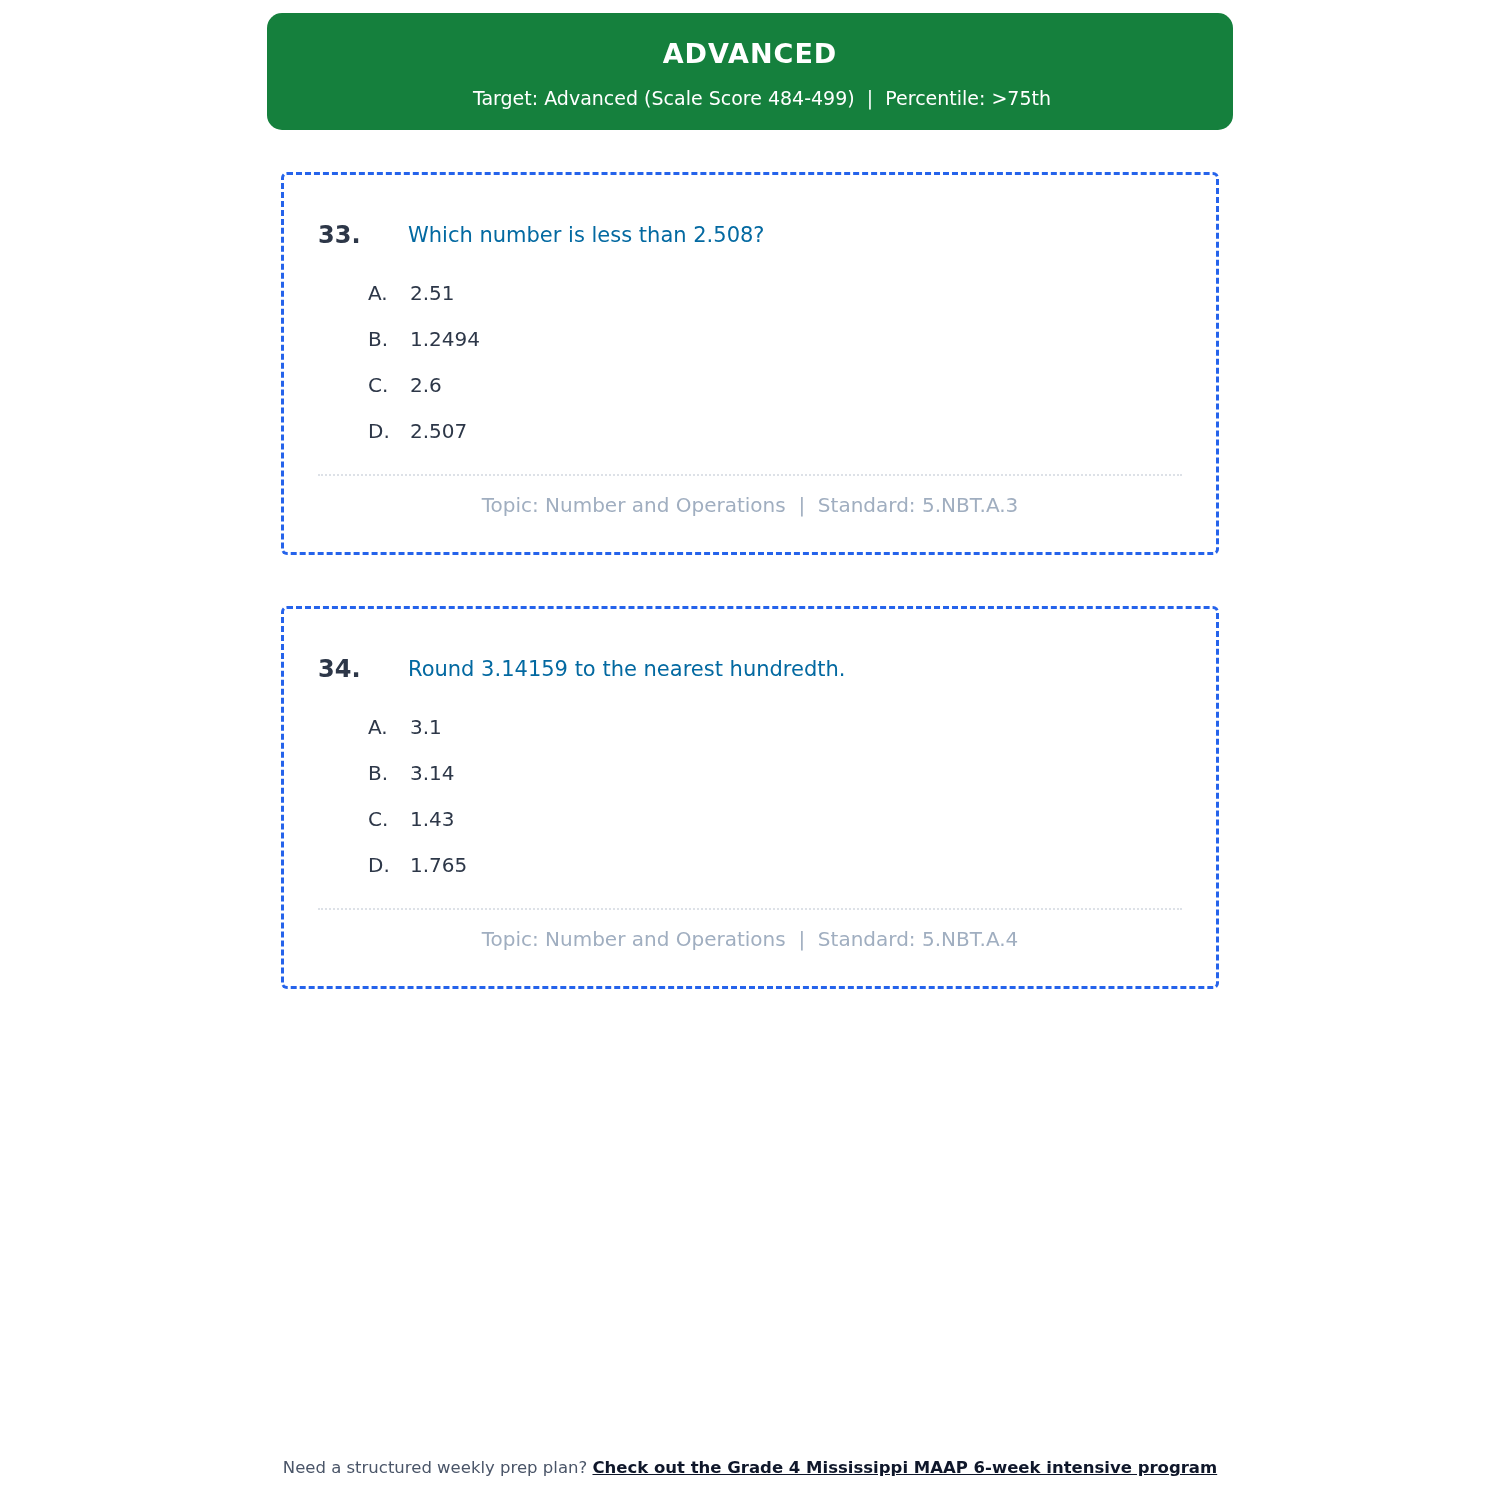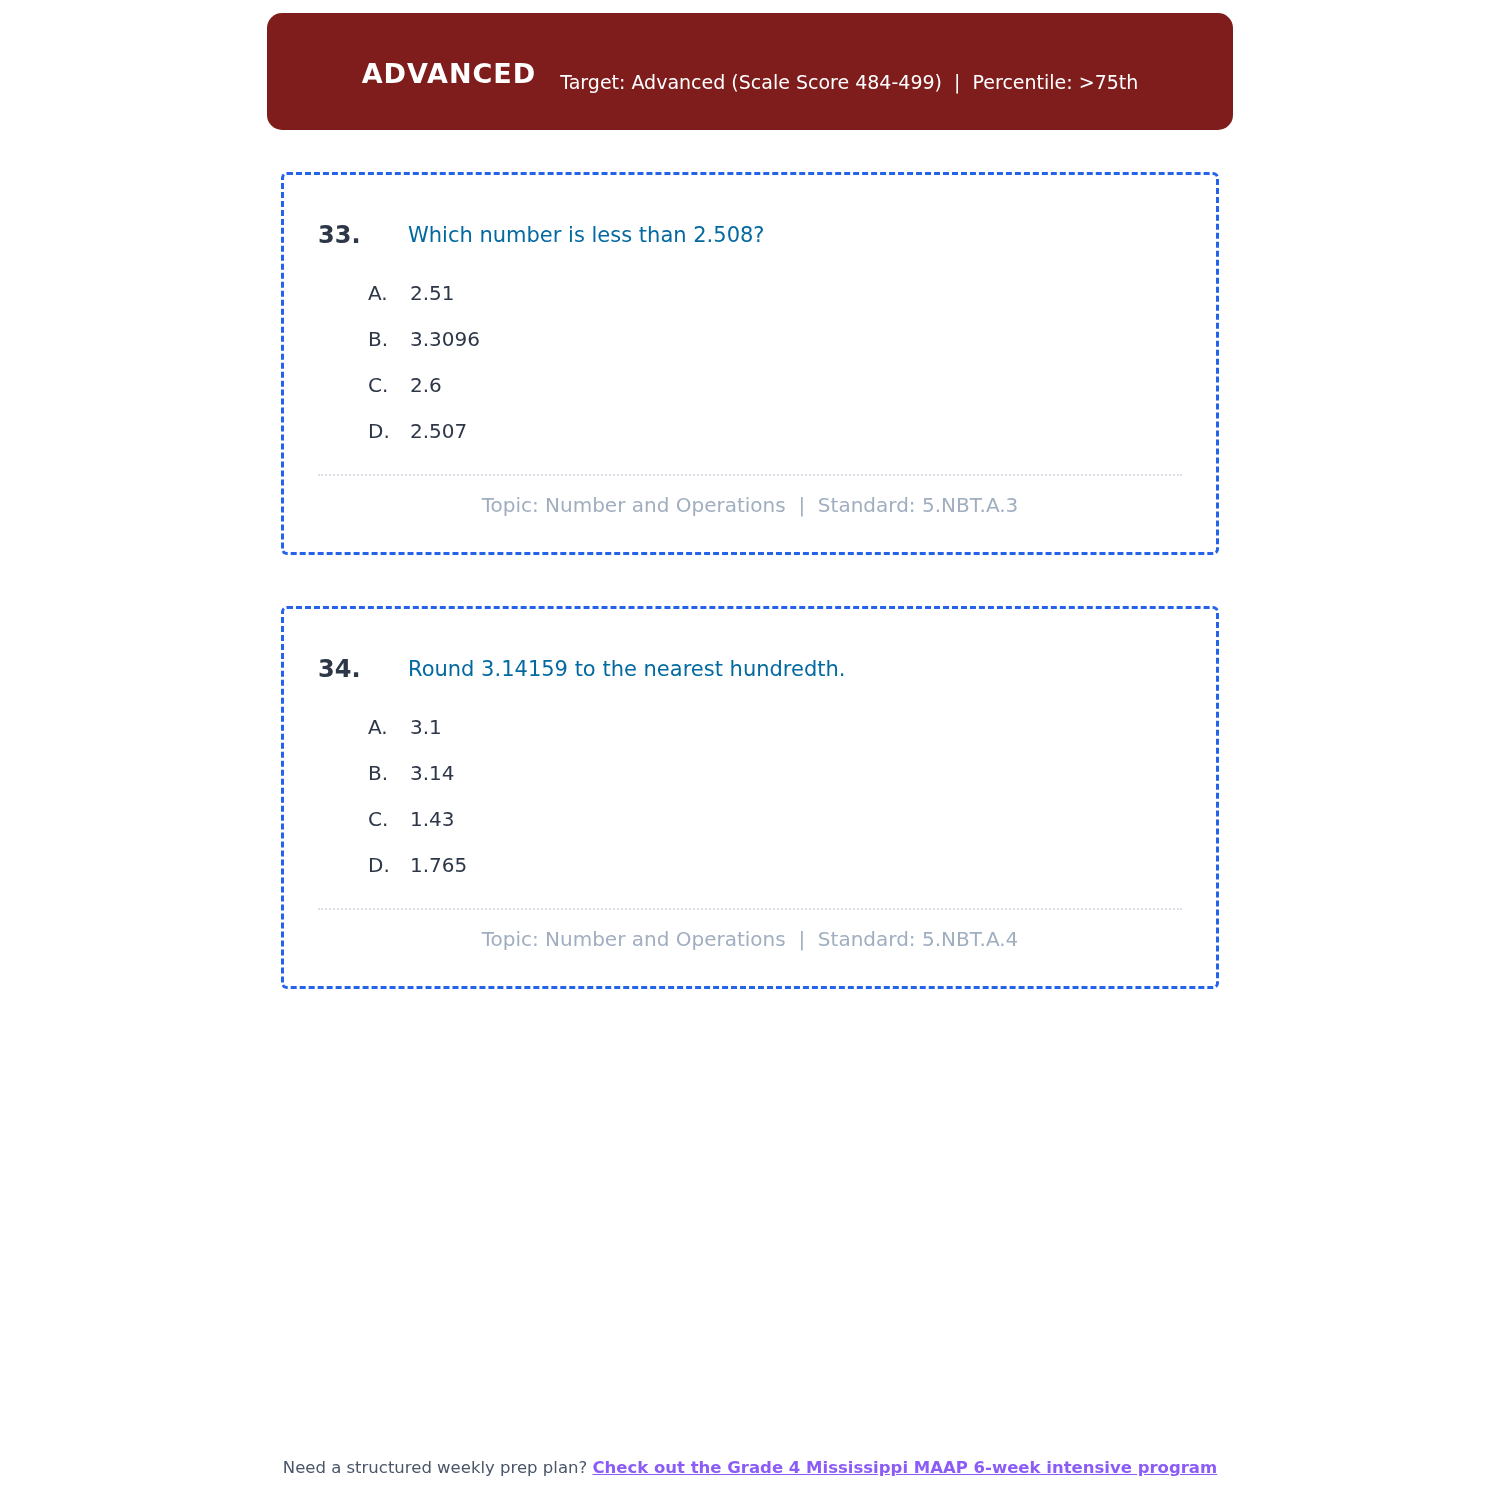--- a/index.html
+++ b/index.html
@@ -12,24 +12,24 @@
     font-family: "DejaVu Sans", "Liberation Sans", sans-serif;
     color: #2d3748;
     overflow: hidden;
   }
 
   
   .banner {
     width: 966px;
     height: 117px;
     margin: 13px auto 0 auto;
-    background: #7f1d1d;
+    background: #15803d;
     border-radius: 15px;
     display: flex;
-    flex-direction: row;
+    flex-direction: column;
     align-items: center;
     justify-content: center;
     padding-top: 4px;
   }
   .banner-title {
     color: #ffffff;
     font-size: 27px;
     font-weight: bold;
     letter-spacing: 1px;
     line-height: 32px;
@@ -110,21 +110,21 @@
     position: absolute;
     left: 0;
     bottom: 21px;
     width: 100%;
     text-align: center;
     font-size: 16.5px;
     line-height: 22px;
     color: #4a5568;
   }
   .prep-link {
-    color: #8b5cf6;
+    color: #0f172a;
     font-weight: bold;
     text-decoration: underline;
     cursor: pointer;
   }
 </style>
 </head>
 <body>
 
 <div class="banner">
   <div class="banner-title">ADVANCED</div>
@@ -136,21 +136,21 @@
     <div class="q-number">33.</div>
     <div class="q-text">Which number is less than 2.508?</div>
   </div>
   <div class="options">
     <div class="option-row">
       <span class="option-letter">A.</span>
       <span class="option-value">2.51</span>
     </div>
     <div class="option-row">
       <span class="option-letter">B.</span>
-      <span class="option-value">3.3096</span>
+      <span class="option-value">1.2494</span>
     </div>
     <div class="option-row">
       <span class="option-letter">C.</span>
       <span class="option-value">2.6</span>
     </div>
     <div class="option-row">
       <span class="option-letter">D.</span>
       <span class="option-value">2.507</span>
     </div>
   </div>

